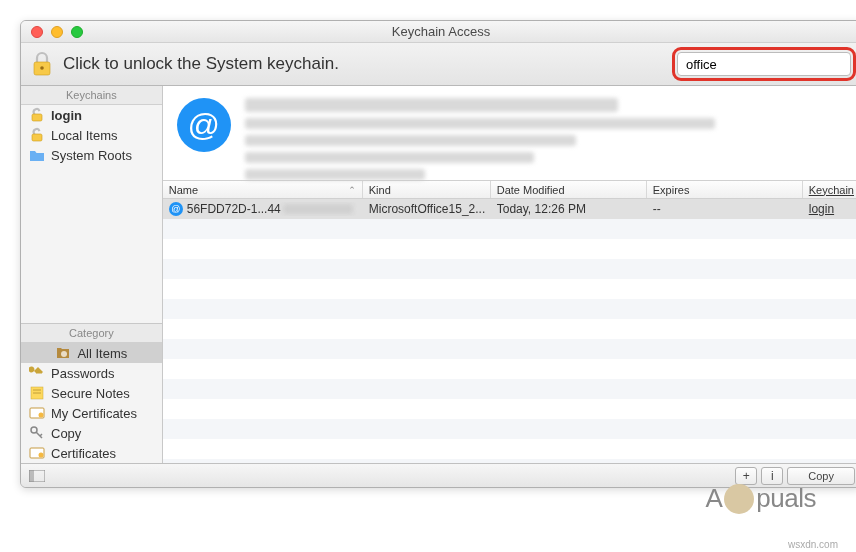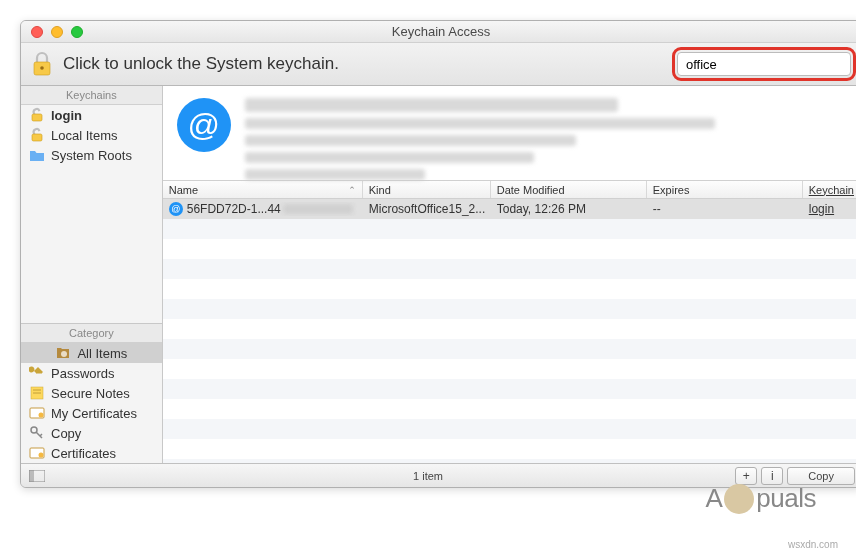--- a/index.html
+++ b/index.html
@@ -221,21 +221,20 @@
       <svg viewBox="0 0 16 12" width="16" height="12">
           <rect x="0" y="0" width="16" height="12" fill="none" stroke="#888" stroke-width="1"></rect>
           <rect x="0" y="0" width="5" height="12" fill="#888" opacity="0.5"></rect>
         </svg>
     </div>
     <div class="left-controls">
       <div class="mini-btn">+</div>
       <div class="mini-btn">i</div>
       <div class="mini-btn copy-btn">Copy</div>
     </div>
-    <div class="status-text">1 item</div>
   </div>
 
 </div>
 
 <div class="watermark">
   <span>A</span>
   <span class="head"></span>
   <span>puals</span>
 </div>
 <div class="attribution">wsxdn.com</div>

